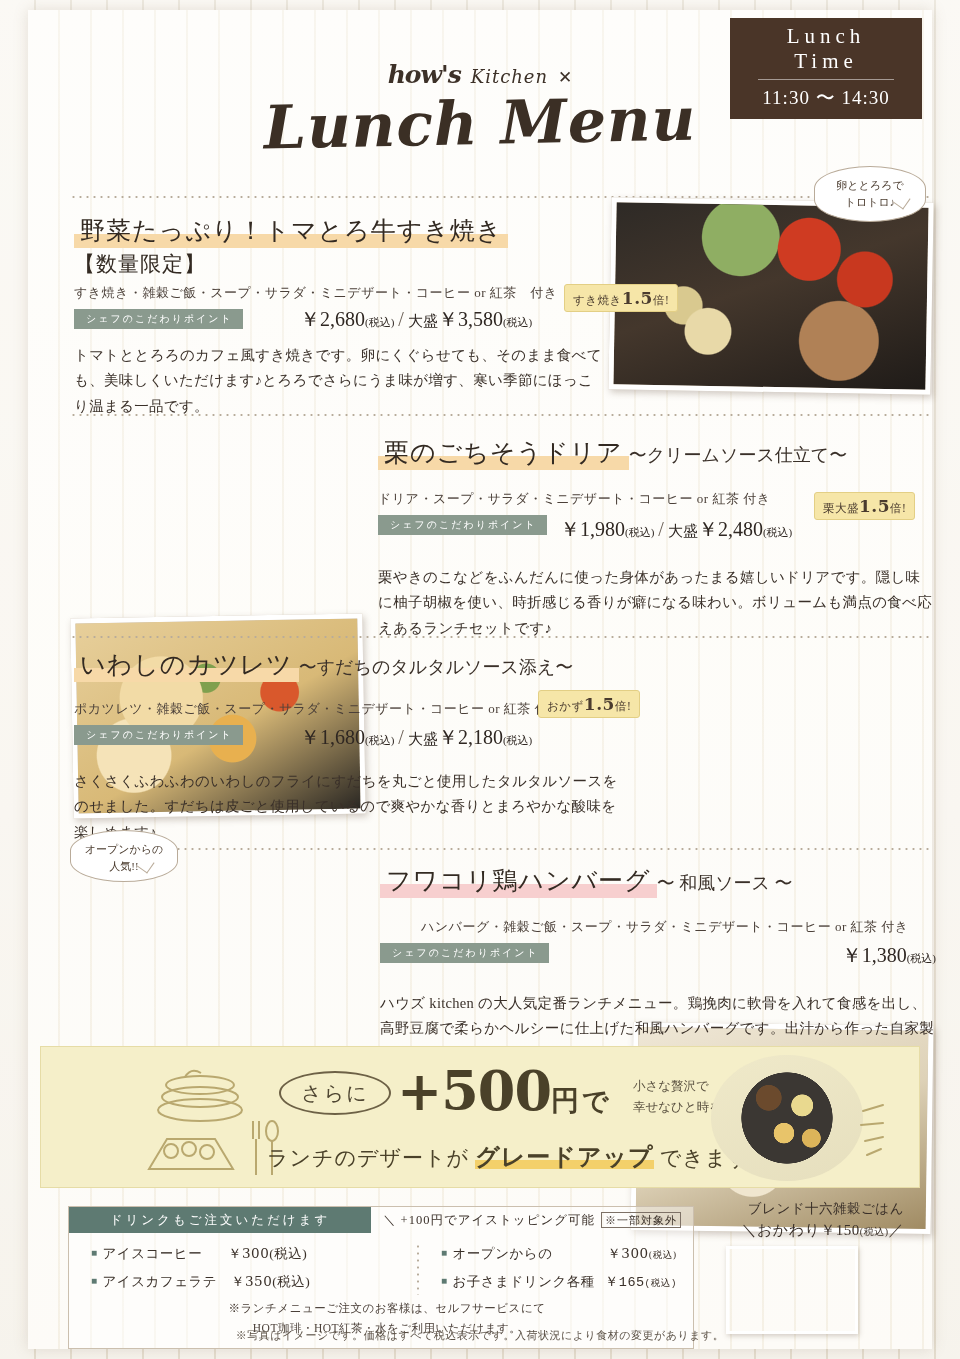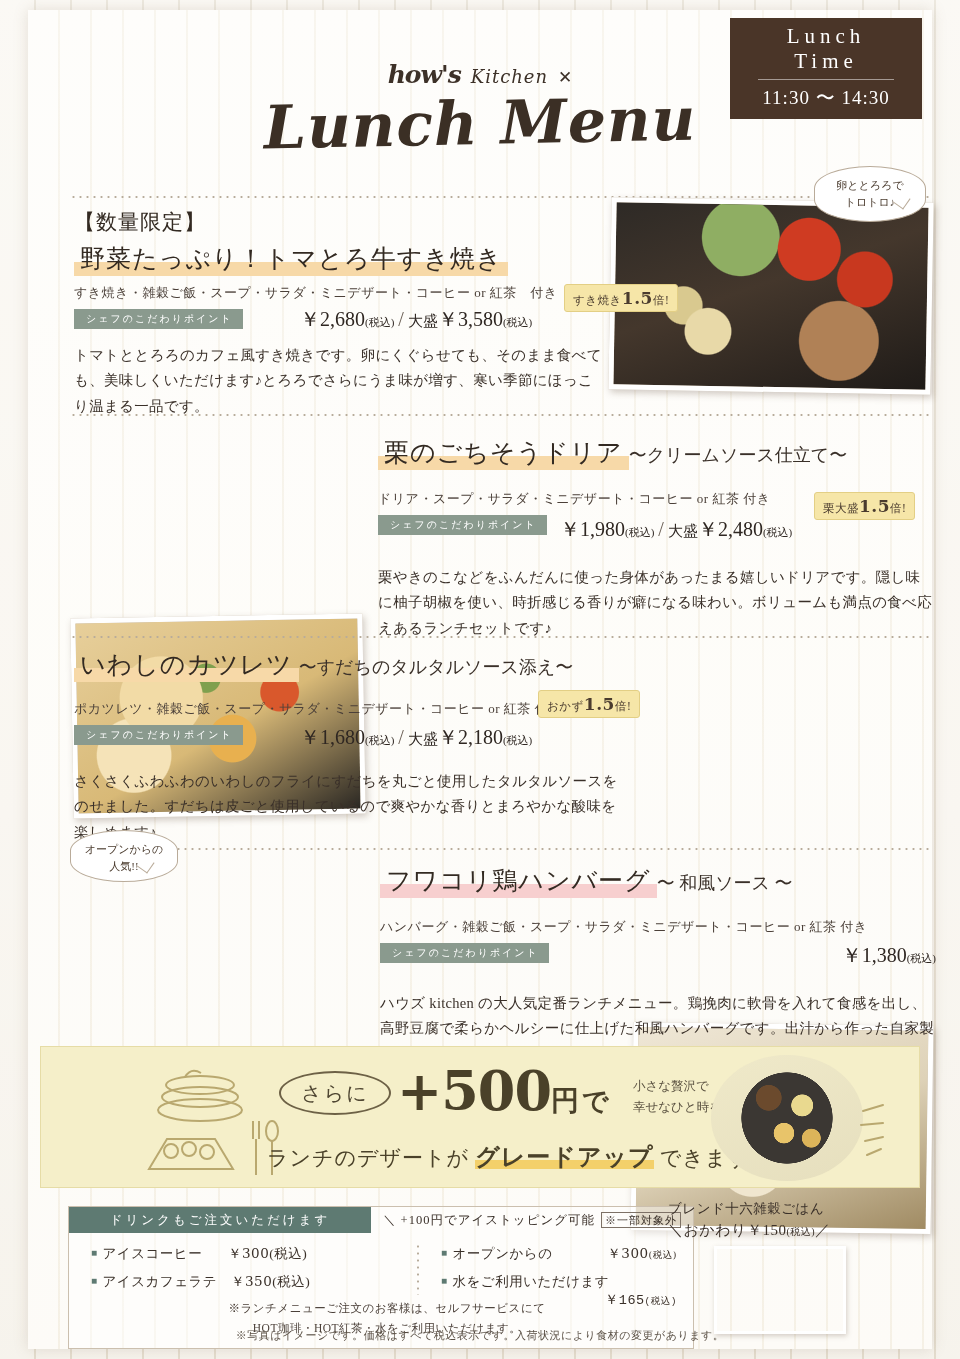--- a/index.html
+++ b/index.html
@@ -168,21 +168,21 @@
     position: absolute; left: 348px; top: 36px; width: 2px; height: 52px;
     background-image: radial-gradient(circle, #b8ac9b 1px, transparent 1.2px);
     background-size: 2px 7px; background-repeat: repeat-y;
   }
   .drinks .self {
     position: absolute; left: 12px; right: 0; top: 92px; text-align: center;
     font-size: 11.5px; color: #4b4039; line-height: 1.7; letter-spacing: .5px;
   }
 
   .rice {
-    position: absolute; right: 40px; top: 1190px; width: 224px; text-align: left;
+    position: absolute; right: 28px; top: 1190px; width: 224px; text-align: right;
   }
   .rice .r1 { font-size: 13.5px; color: #3a3029; letter-spacing: .5px; }
   .rice .r2 { font-size: 15px; color: #3a3029; margin-top: 3px; letter-spacing: .5px;}
   .rice .r2 .tax { font-size: 10px; }
   .rice .rphoto {
     margin: 6px auto 0; width: 132px; height: 88px; border: 3px solid #fff;
     box-shadow: 1px 2px 5px rgba(90,70,50,.25); overflow:hidden; position: relative;
   }
 
   .footer-note {
@@ -252,24 +252,24 @@
     <div class="photo" style="left:582px; top:190px; width:322px; height:192px; transform:rotate(1deg);">
       <div class="f-sukiyaki ph-label"></div>
     </div>
 
     <div class="bubble" style="left:786px; top:156px; width:112px; height:56px;">
       <span style="white-space:pre-line">卵ととろろで
 トロトロ♪</span>
     </div>
 
     <div style="position:absolute; left:46px; top:198px; width:530px;">
-      <div style="font-size:21px; color:#332a22; letter-spacing:1px;">【数量限定】</div>
       <div style="margin-top:4px;">
         <span class="item-title hl-orange">野菜たっぷり！トマとろ牛すき焼き</span>
       </div>
+      <div style="font-size:21px; color:#332a22; letter-spacing:1px;">【数量限定】</div>
       <div class="set-line">すき焼き・雑穀ご飯・スープ・サラダ・ミニデザート・コーヒー or 紅茶　付き</div>
       <div class="chef-tag">シェフのこだわりポイント</div>
       <div class="price" style="position:absolute; left:226px; top:98px;">
         <span>￥2,680</span><span class="tax">(税込)</span><span class="slash">/</span><span style="font-size:15px;">大盛</span><span>￥3,580</span><span class="tax">(税込)</span>
       </div>
       <div class="desc" style="margin-top:14px;">トマトととろろのカフェ風すき焼きです。卵にくぐらせても、そのまま食べても、美味しくいただけます♪とろろでさらにうま味が増す、寒い季節にほっこり温まる一品です。</div>
     </div>
 
     <div class="badge" style="left:536px; top:274px;">
       <span>すき焼き</span><b>1.5</b><span>倍!</span>
@@ -323,21 +323,21 @@
 
     <div class="bubble" style="left:42px; top:820px; width:108px; height:52px;">
       <span style="white-space:pre-line">オープンからの
 人気!!</span>
     </div>
 
     <div style="position:absolute; left:352px; top:852px; width:556px;">
       <div>
         <span class="item-title hl-pink">フワコリ鶏ハンバーグ</span><span class="sub-title">〜 和風ソース 〜</span>
       </div>
-      <div class="set-line" style="margin-top:18px;">ハンバーグ・雑穀ご飯・スープ・サラダ・ミニデザート・コーヒー or 紅茶 付き</div>
+      <div class="set-line" style="margin-top:18px;padding-left:41px;">ハンバーグ・雑穀ご飯・スープ・サラダ・ミニデザート・コーヒー or 紅茶 付き</div>
       <div class="chef-tag">シェフのこだわりポイント</div>
       <div class="price" style="position:absolute; right:0; top:80px;">
         <span>￥1,380</span><span class="tax">(税込)</span>
       </div>
       <div class="desc" style="margin-top:28px;">ハウズ kitchen の大人気定番ランチメニュー。鶏挽肉に軟骨を入れて食感を出し、高野豆腐で柔らかヘルシーに仕上げた和風ハンバーグです。出汁から作った自家製和風ソースでご堪能下さい！</div>
     </div>
 
     <div class="dessert">
 
       <svg class="doodle" style="left:104px; top:20px;" width="110" height="62" viewBox="0 0 110 62">
@@ -391,21 +391,21 @@
       </div>
       <div class="row" style="left:22px; top:66px;">
         <span class="sq">■</span><span>アイスカフェラテ</span>
         <span class="pr" style="margin-left:10px;">￥350</span><span class="tax">(税込)</span>
       </div>
       <div class="row" style="left:372px; top:38px; width:236px;">
         <span class="sq">■</span><span>オープンからの</span>
         <span class="pr" style="float:right;"><span>￥300</span><span class="tax">(税込)</span></span>
       </div>
       <div class="row" style="left:372px; top:66px; width:236px;">
-        <span class="sq">■</span><span>水をご利用いただけます</span>
+        <span class="sq">■</span><span>お子さまドリンク各種</span>
         <span class="pr" style="float:right;font-family:Liberation Mono, monospace;"><span>￥165</span><span class="tax">(税込)</span></span>
       </div>
 
       <div class="self" style="white-space:pre-line">※ランチメニューご注文のお客様は、セルフサービスにて
 HOT珈琲・HOT紅茶・水をご利用いただけます。</div>
     </div>
 
     <div class="rice">
       <div class="r1">ブレンド十六雑穀ごはん</div>
       <div class="r2">

